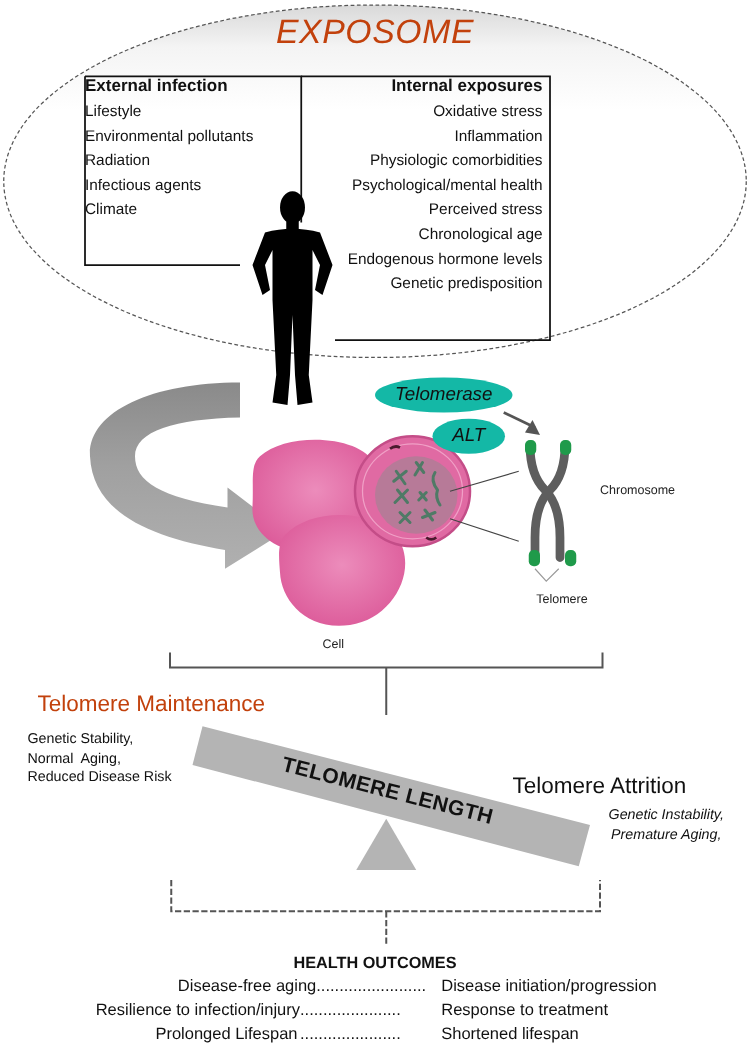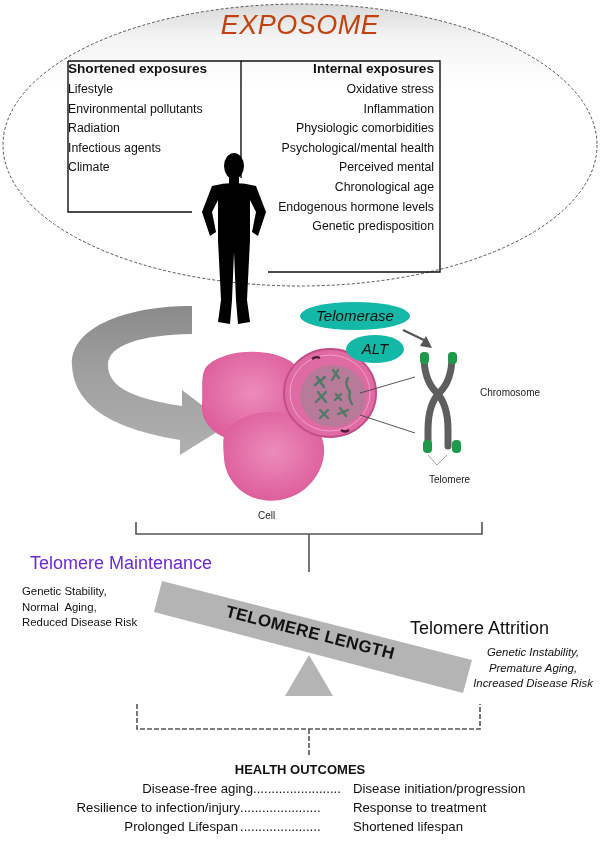--- a/index.html
+++ b/index.html
@@ -11,21 +11,21 @@
   .box-ext .hd { font-weight: bold; font-size: 13.6px; line-height: 18px; margin-bottom: 2px; }
   .box-int { left: 252px; top: 60px; width: 182px; text-align: right; font-size: 12.3px; line-height: 19.6px; }
   .box-int .hd { font-weight: bold; font-size: 13.6px; line-height: 18px; margin-bottom: 2px; }
   .pill { background: #14b8a6; border-radius: 50%; font-style: italic; text-align: center; color: #111; }
   .pill-telo { left: 300px; top: 302px; width: 110px; height: 28px; line-height: 28px; font-size: 15px; }
   .pill-alt { left: 346px; top: 335px; width: 58px; height: 28px; line-height: 28px; font-size: 15px; }
   .lbl-small { font-size: 10px; color: #222; }
   .lbl-chrom { left: 480px; top: 387px; }
   .lbl-telomere { left: 429px; top: 474px; }
   .lbl-cell { left: 258px; top: 510px; }
-  .tm-title { left: 30px; top: 553px; font-size: 18px; color: #6d28d9; }
+  .tm-title { left: 30px; top: 553px; font-size: 18px; color: #c2410c; }
   .tm-sub { left: 22px; top: 584px; width: 120px; text-align: left; font-size: 11.4px; line-height: 15.6px; }
   .ta-title { left: 410px; top: 618px; font-size: 18px; color: #111; }
   .ta-sub { left: 466px; top: 645px; width: 134px; text-align: center; font-size: 11.4px; line-height: 15.6px; font-style: italic; }
   .ho-title { left: 200px; top: 762px; width: 200px; text-align: center; font-weight: bold; font-size: 13px; }
   .ho-row { left: 0; width: 600px; font-size: 13.2px; line-height: 19px; white-space: nowrap; }
   .ho-row .l { position: absolute; right: 347px; text-align: center; }
   .ho-row .d { position: absolute; }
   .ho-row .r { position: absolute; left: 353px; }
 </style>
 </head>
@@ -104,35 +104,35 @@
     <polygon points="309,655 285,696 333,696" fill="#b4b4b4"></polygon>
     <polygon points="162,581 472,660 463,693 154,612" fill="#b4b4b4"></polygon>
   </g>
 
   <path d="M137,704 V729 H480 V704 M309,729 V757" fill="none" stroke="#555" stroke-width="1.6" stroke-dasharray="5,2"></path>
 </svg>
 
 <div class="abs title-exposome">EXPOSOME</div>
 
 <div class="abs box-ext">
-  <div class="hd">Shortened exposures</div>
+  <div class="hd">External infection</div>
   <div>Lifestyle</div>
   <div>Environmental pollutants</div>
   <div>Radiation</div>
   <div>Infectious agents</div>
   <div>Climate</div>
 </div>
 
 <div class="abs box-int">
   <div class="hd">Internal exposures</div>
   <div>Oxidative stress</div>
   <div>Inflammation</div>
   <div>Physiologic comorbidities</div>
   <div>Psychological/mental health</div>
-  <div>Perceived mental</div>
+  <div>Perceived stress</div>
   <div>Chronological age</div>
   <div>Endogenous hormone levels</div>
   <div>Genetic predisposition</div>
 </div>
 
 <div class="abs pill pill-telo">Telomerase</div>
 <div class="abs pill pill-alt">ALT</div>
 
 <div class="abs lbl-small lbl-chrom">Chromosome</div>
 <div class="abs lbl-small lbl-telomere">Telomere</div>
@@ -144,21 +144,20 @@
   <div style="white-space:pre;">Normal  Aging,</div>
   <div>Reduced Disease Risk</div>
 </div>
 
 <div class="abs" style="left:200px; top:623px; width:220px; text-align:center; font-weight:bold; font-size:17px; letter-spacing:0.3px; transform: rotate(14.3deg); transform-origin: center center; color:#111;">TELOMERE LENGTH</div>
 
 <div class="abs ta-title">Telomere Attrition</div>
 <div class="abs ta-sub">
   <div>Genetic Instability,</div>
   <div>Premature Aging,</div>
-  <div>Increased Disease Risk</div>
 </div>
 
 <div class="abs ho-title">HEALTH OUTCOMES</div>
 <div class="abs ho-row" style="top:779px;">
   <span class="l">Disease-free aging</span>
   <span class="d" style="left:253px;">........................</span>
   <span class="r">Disease initiation/progression</span>
 </div>
 <div class="abs ho-row" style="top:798px;">
   <span class="l" style="right:360px;">Resilience to infection/injury</span>

